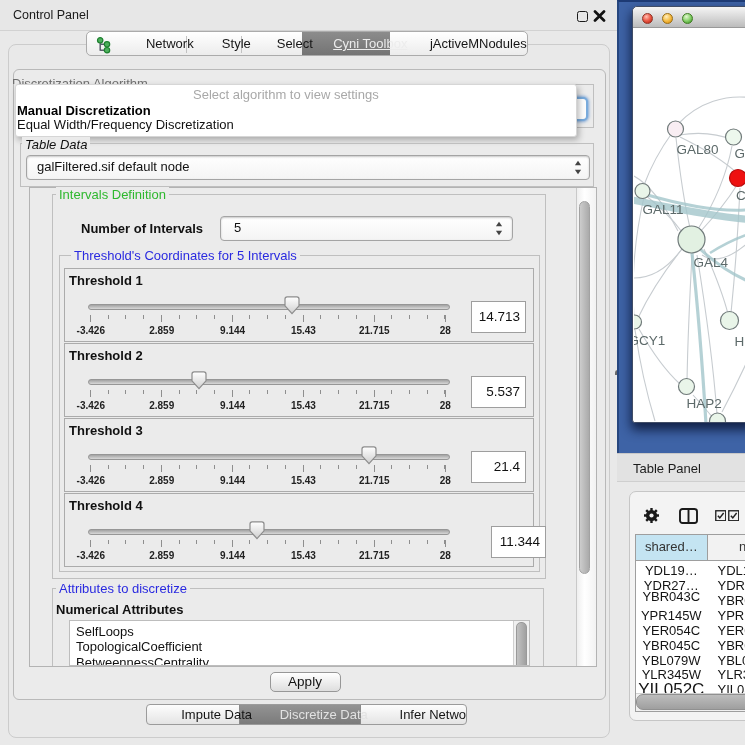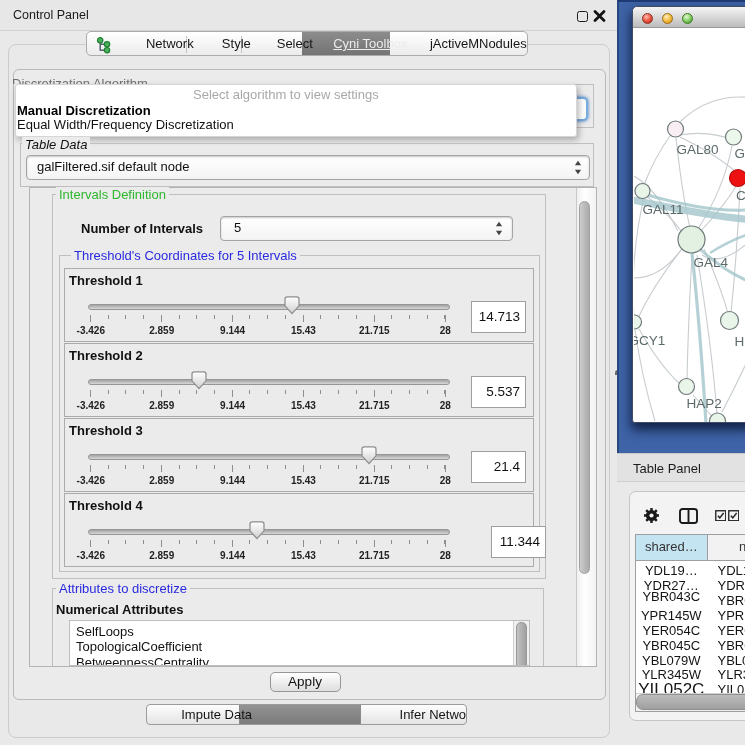--- a/index.html
+++ b/index.html
@@ -189,20 +189,21 @@
     <div style="position:absolute;left:6px;top:18.5px;font-size:13px;color:#111;">TopologicalCoefficient</div>
     <div style="position:absolute;left:6px;top:34px;font-size:13px;color:#111;">BetweennessCentrality</div>
     <div style="position:absolute;right:0;top:0;width:15px;height:100%;background:#f0f0f0;border-left:1px solid #d0d0d0;"></div>
     <div style="position:absolute;right:2.5px;top:1px;width:9px;height:60px;background:linear-gradient(to right,#c2c2c2,#a0a0a0);border:1px solid #999;border-radius:5px;"></div>
   </div>
 <div class="abs" style="left:29px;top:666px;width:567px;height:1px;background:#b3b3b3;"></div>
 <div class="abs" style="left:269.5px;top:671.5px;width:71px;height:20.5px;background:linear-gradient(#ffffff,#dedede);border:1px solid #979797;border-radius:5px;box-sizing:border-box;text-align:center;font-size:13.5px;color:#111;line-height:18.5px;">Apply</div>
 <div class="abs" style="left:145.5px;top:704.3px;width:321.3px;height:20.4px;background:linear-gradient(#fdfdfd,#e4e4e4);border:1px solid #9b9b9b;border-radius:4px;box-sizing:border-box;overflow:hidden;">
 <div style="position:absolute;left:92.3px;top:0;width:121.9px;height:100%;background:linear-gradient(#939393,#7b7b7b);border-left:1px solid #8a8a8a;border-right:1px solid #8a8a8a;box-sizing:border-box;"></div>
 <div class="seg" style="left:0;top:0;width:92.3px;height:100%;color:#141414;">Impute Data</div>
+<div class="seg" style="left:92.3px;top:0;width:121.9px;height:100%;color:#e2e2e2;">Discretize Data</div>
 <div class="seg" style="left:214.2px;top:0;width:107px;height:100%;color:#141414;">Infer Network</div>
 </div>
 <div class="abs" style="left:615px;top:369.5px;width:4.5px;height:5px;border-radius:50% 50% 50% 0;background:#6a6a6a;"></div>
 <div class="abs" style="left:617px;top:0;width:128px;height:453px;background:#3e63a6;border-top:2px solid #1d3a74;border-left:2.5px solid #27477f;box-sizing:border-box;overflow:hidden;">
 <div style="position:absolute;left:13px;top:4px;width:120px;height:415px;border:1.5px solid #414d66;border-radius:5px 5px 3px 3px;box-shadow:0 6px 11px 1px rgba(10,22,55,0.85);background:#fff;">
 <div style="position:absolute;left:0;top:0;width:100%;height:20px;background:linear-gradient(#f5f5f5,#bcbcbc);border-bottom:1px solid #999;border-radius:5px 5px 0 0;"></div>
 <div style="position:absolute;left:9.3px;top:5.5px;width:11px;height:11px;border-radius:50%;background:radial-gradient(circle at 38% 30%,#ffc0b4,#ee5f4d 45%,#c22b17 85%);border:0.8px solid #8f3327;box-sizing:border-box;"></div>
 <div style="position:absolute;left:28.9px;top:5.5px;width:11px;height:11px;border-radius:50%;background:radial-gradient(circle at 38% 30%,#ffeec0,#f6c250 45%,#e3960f 85%);border:0.8px solid #9a6d14;box-sizing:border-box;"></div>
 <div style="position:absolute;left:48.5px;top:5.5px;width:11px;height:11px;border-radius:50%;background:radial-gradient(circle at 38% 30%,#e4f6d2,#8fd573 45%,#48a32f 85%);border:0.8px solid #3f7a23;box-sizing:border-box;"></div>
 <div style="position:absolute;left:0.5px;top:21px;width:119px;height:393.5px;background:#ffffff;overflow:hidden;">

